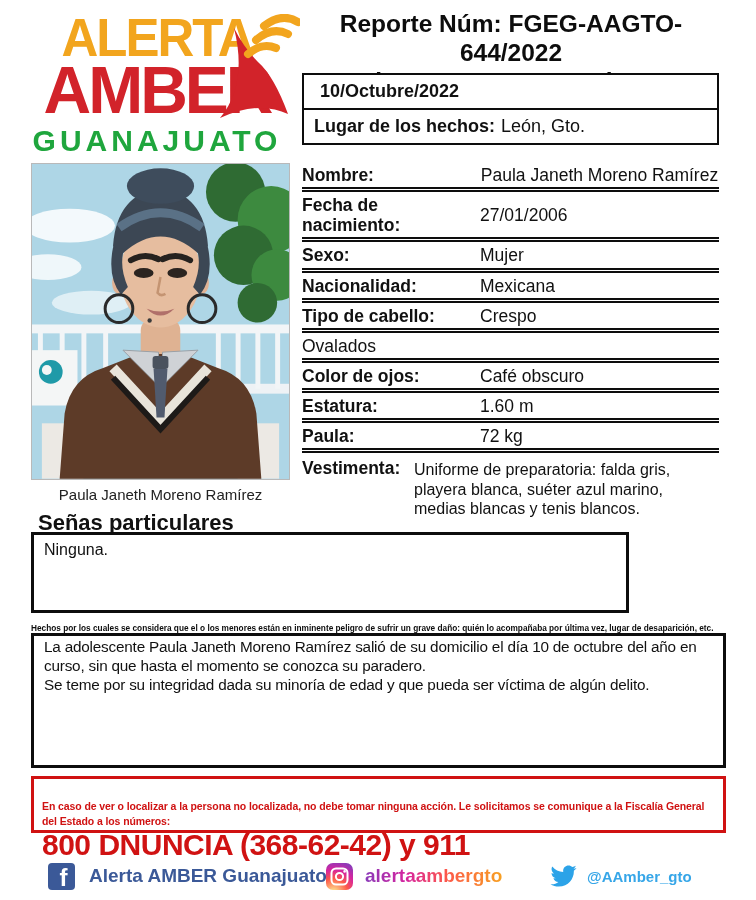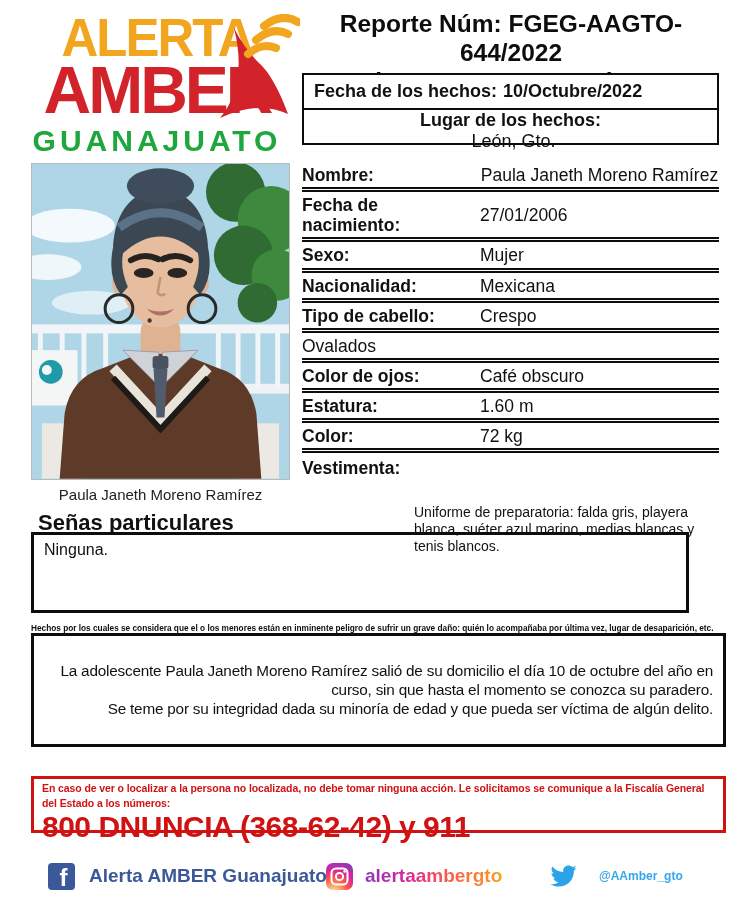--- a/index.html
+++ b/index.html
@@ -11,70 +11,70 @@
   .logo { position:absolute; left:18px; top:4px; width:278px; height:150px; text-align:center; }
   .logo-alerta { font-size:51px; font-weight:bold; letter-spacing:-2px; color:#F2A51E; line-height:1; margin-top:8px; transform:scaleY(1.05); }
   .logo-amber  { font-size:66px; font-weight:bold; letter-spacing:-3px; color:#D2232A; line-height:0.95; margin-top:-4px; transform:scaleY(1.02); }
   .logo-gto    { font-size:30px; font-weight:bold; letter-spacing:4px; color:#1FA63D; margin-top:2px; }
   .logo-horn { position:absolute; right:-4px; top:10px; width:86px; height:108px; }
 
   
   .title-block { position:absolute; left:296px; top:10px; width:430px; text-align:center; font-weight:bold; font-size:24.5px; line-height:1.18; color:#0d0d0d; }
   .fact-box { position:absolute; left:302px; width:417px; height:37px; border:2px solid #0d0d0d; background:#fff; display:flex; align-items:center; padding:0 10px; font-size:18px; }
   .fact-box.fecha { top:73px; }
-  .fact-box.lugar { top:108px;flex-direction:column; }
+  .fact-box.lugar { top:108px; }
   .fact-label { font-weight:bold; white-space:pre; }
   .fact-value-bold { font-weight:bold; margin-left:6px; }
   .fact-value { font-weight:normal; margin-left:6px; }
 
   
   .photo-fig { position:absolute; left:31px; top:163px; width:259px; }
   .photo-frame { width:259px; height:317px; border:1px solid #b9b9b9; overflow:hidden; background:#aed6e6; }
   .photo-caption { margin-top:6px; text-align:center; font-size:15px; color:#222; }
 
   
   .details { position:absolute; left:302px; top:162px; width:417px; }
   .d-row { display:flex; align-items:center; padding:3px 0 2px 0; border-bottom:5px double #0d0d0d; font-size:17.5px; line-height:1.15; }
   .d-label { flex:0 0 178px; font-weight:bold; }
   .d-value { flex:1; }
   .d-row.nombre .d-value { text-align:center; }
   .d-row.vestimenta { border-bottom:none; align-items:flex-start; padding-top:5px; }
   .d-row.vestimenta .d-label { flex:0 0 112px; }
-  .d-row.vestimenta .d-value { font-size:14px; line-height:1.22; padding-top:2px;margin-top:44px; }
+  .d-row.vestimenta .d-value { font-size:16px; line-height:1.22; padding-top:2px; }
 
   
   .senas-title { position:absolute; left:38px; top:510px; font-size:22px; font-weight:bold; }
-  .senas-box { position:absolute; left:31px; top:532px; width:658px; height:81px; border:3px solid #0d0d0d; padding:6px 10px; font-size:16px; }
+  .senas-box { position:absolute; left:31px; top:532px; width:598px; height:81px; border:3px solid #0d0d0d; padding:6px 10px; font-size:16px; }
 
   
   .note-line { position:absolute; left:31px; top:617px; width:700px; overflow:hidden; }
   .note-line span { display:inline-block; white-space:nowrap; font-size:9.5px; font-weight:bold; transform:scaleX(0.87); transform-origin:left center; color:#0d0d0d; }
 
   
-  .story-box { position:absolute; left:31px; top:633px; width:695px; height:114px; border:3px solid #0d0d0d; padding:25px 10px; font-size:15.3px; letter-spacing:-0.2px; line-height:1.25;text-align:right; }
+  .story-box { position:absolute; left:31px; top:633px; width:695px; height:135px; border:3px solid #0d0d0d; padding:1px 10px; font-size:15.3px; letter-spacing:-0.2px; line-height:1.25; }
   .story-box p + p { }
 
   
-  .alert-box { position:absolute; left:31px; top:776px; width:695px; height:57px; border:3px solid #D01212; padding:2px 8px 2px 8px; }
+  .alert-box { position:absolute; left:31px; top:776px; width:695px; height:57px; border:3px solid #D01212; padding:20px 8px 2px 8px; }
   .alert-instructions { color:#D01212; font-weight:bold; font-size:10.5px; letter-spacing:-0.1px; line-height:1.4; }
   .alert-phone { color:#D01212; font-weight:bold; font-size:30px; text-align:left; letter-spacing:-0.5px; line-height:1.1; margin-top:0px; }
 
   
   .social-bar { position:absolute; left:0; top:858px; width:756px; height:36px; }
   .social-item { position:absolute; display:flex; align-items:center; height:36px; cursor:pointer; }
   .social-item.fb { left:48px; }
   .social-item.ig { left:326px; }
   .social-item.tw { left:548px; }
   .fb-icon { width:27px; height:27px; background:#3b5998; border-radius:4px; color:#fff; display:flex; align-items:flex-end; justify-content:center; overflow:hidden; }
   .fb-icon span { font-size:24px; font-weight:bold; line-height:0.95; margin-right:-4px; }
   .fb-label { margin-left:14px; color:#3b5998; font-weight:bold; font-size:19px; }
   .ig-icon { width:27px; height:27px; border-radius:7px; background:radial-gradient(circle at 28% 110%, #fdf497 0%, #fd5949 40%, #d6249f 65%, #8a3ab9 90%); display:flex; align-items:center; justify-content:center; }
   .ig-label { margin-left:12px; font-weight:bold; font-size:19px; background:linear-gradient(90deg,#8a3ab9 0%, #d6249f 30%, #fd5949 60%, #f7a022 100%); -webkit-background-clip:text; background-clip:text; color:transparent; }
   .tw-icon { width:31px; height:26px; }
-  .tw-label { margin-left:20px; color:#36A6E8; font-weight:bold; font-size:12px; }
+  .tw-label { margin-left:8px; color:#36A6E8; font-weight:bold; font-size:15px; }
 </style>
 </head>
 <body>
 
 <div class="page">
 
   <div class="logo">
     <div class="logo-alerta">ALERTA</div>
     <div class="logo-amber">AMBER</div>
     <div class="logo-gto">GUANAJUATO</div>
@@ -85,21 +85,20 @@
       <path d="M50,12 Q68,-2 84,8" stroke="#F2A51E" stroke-width="8" fill="none" stroke-linecap="round"></path>
     </svg>
   </div>
 
   <div class="title-block">
     <div>Reporte Núm: FGEG-AAGTO- 644/2022</div>
     <div>Alerta AMBER Guanajuato</div>
   </div>
 
   <div class="fact-box fecha">
-    <span class="fact-label">Fecha de los hechos:</span>
     <span class="fact-value-bold">10/Octubre/2022</span>
   </div>
   <div class="fact-box lugar">
     <span class="fact-label">Lugar de los hechos:</span>
     <span class="fact-value">León, Gto.</span>
   </div>
 
   <figure class="photo-fig">
     <div class="photo-frame">
       <svg viewBox="0 0 260 318" width="257" height="315">
@@ -201,21 +200,21 @@
     </div>
     <div class="d-row">
       <span class="d-label">Color de ojos:</span>
       <span class="d-value">Café obscuro</span>
     </div>
     <div class="d-row">
       <span class="d-label">Estatura:</span>
       <span class="d-value">1.60 m</span>
     </div>
     <div class="d-row">
-      <span class="d-label">Color:</span>
+      <span class="d-label">Paula:</span>
       <span class="d-value">72 kg</span>
     </div>
     <div class="d-row vestimenta">
       <span class="d-label">Vestimenta:</span>
       <span class="d-value">Uniforme de preparatoria: falda gris, playera blanca, suéter azul marino, medias blancas y tenis blancos.</span>
     </div>
   </div>
 
   <div class="senas-title">Señas particulares</div>
   <div class="senas-box">

